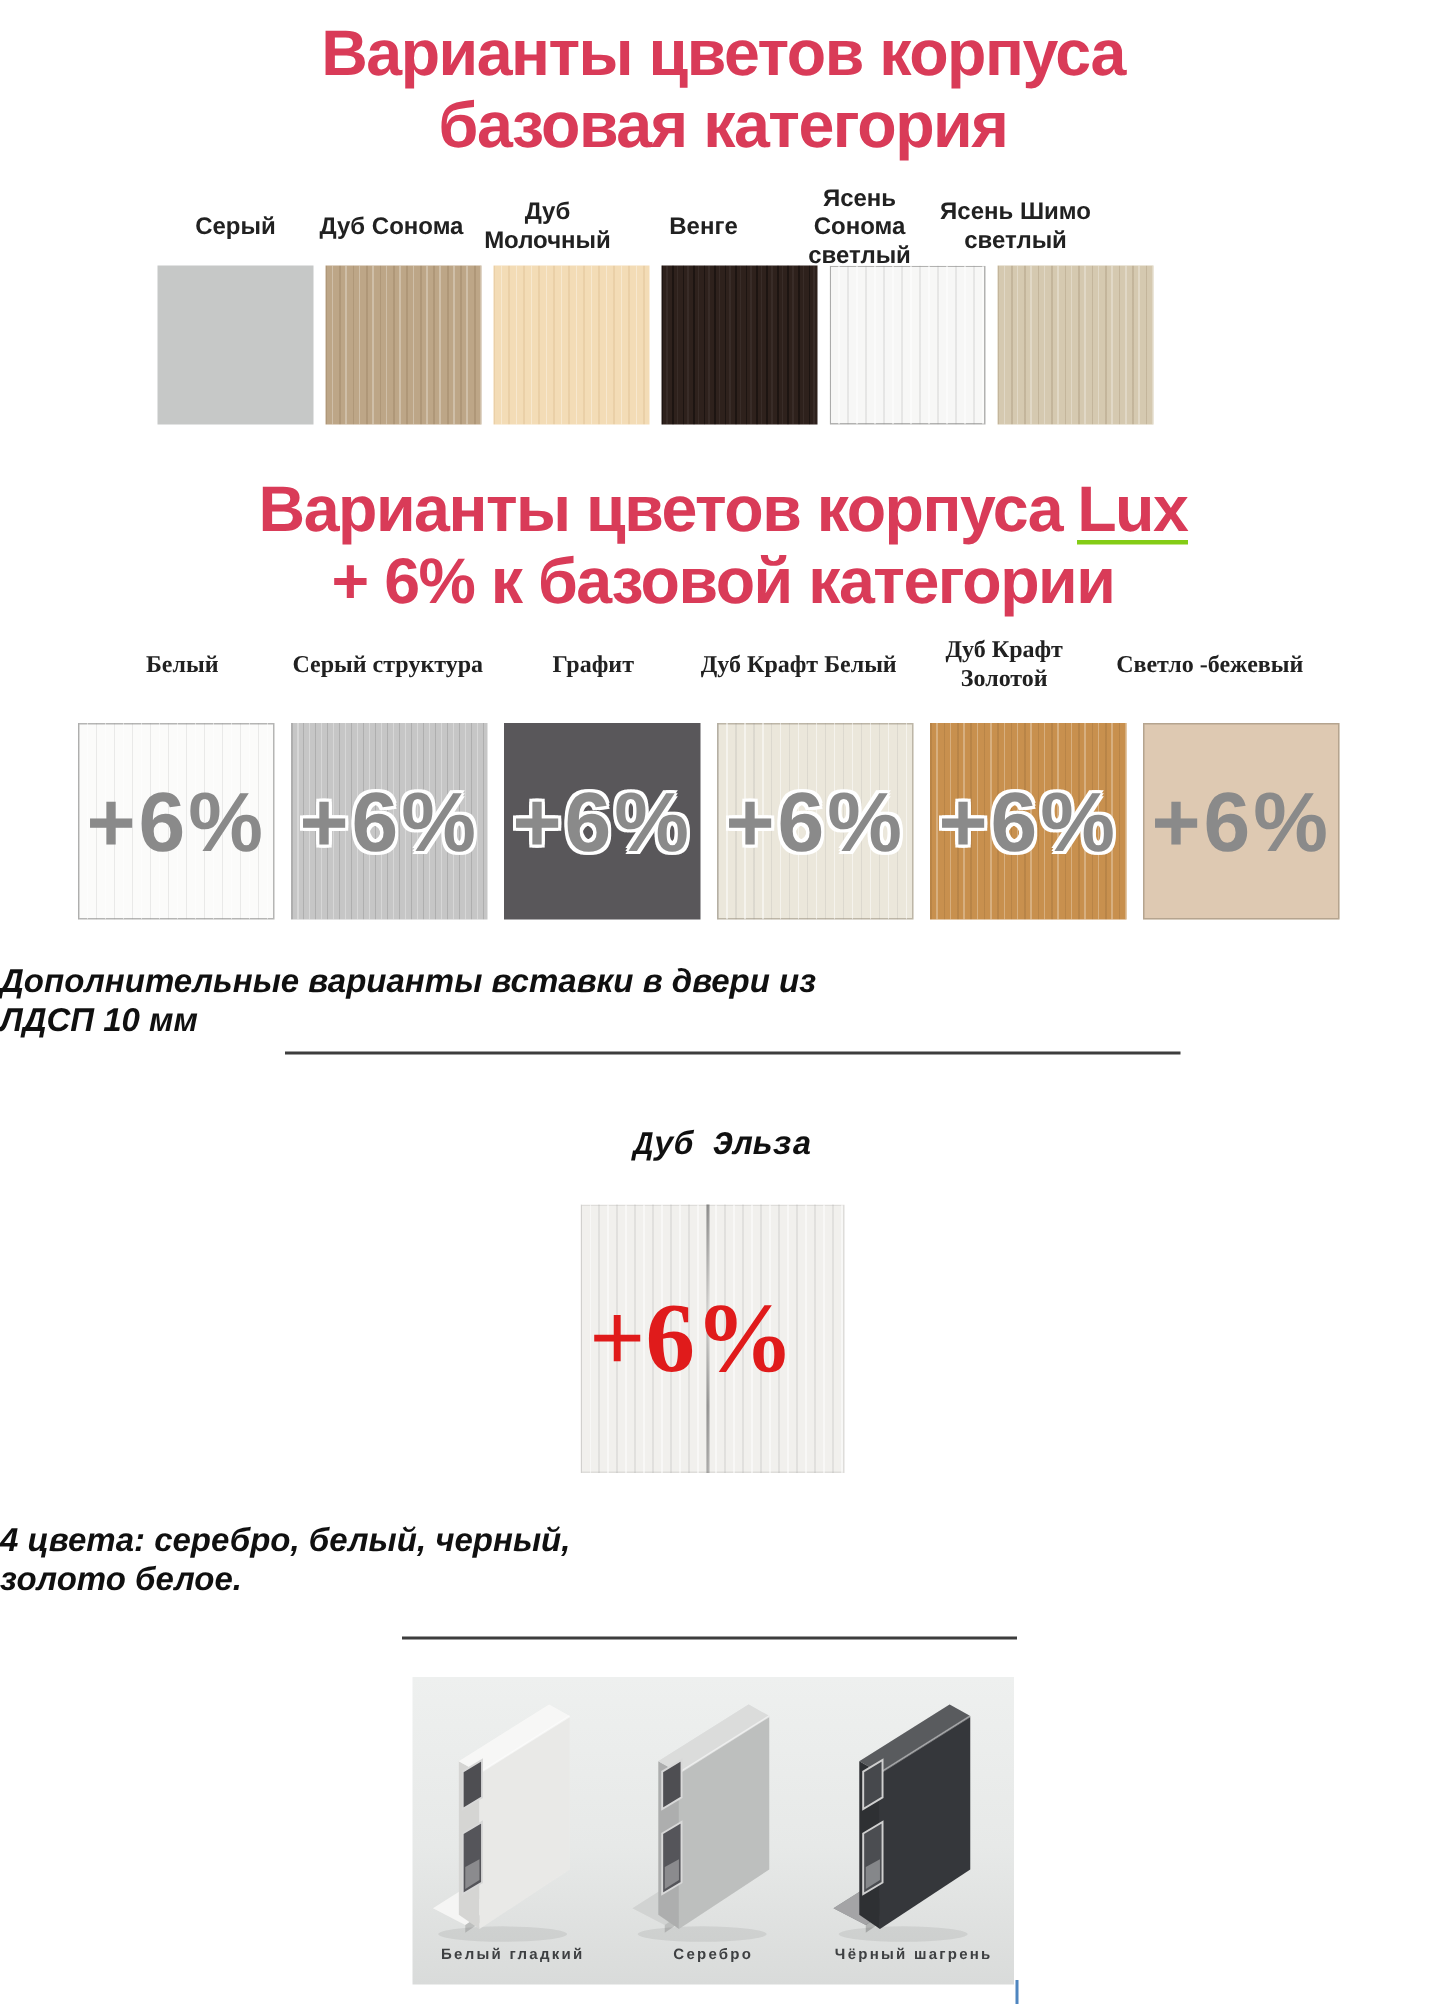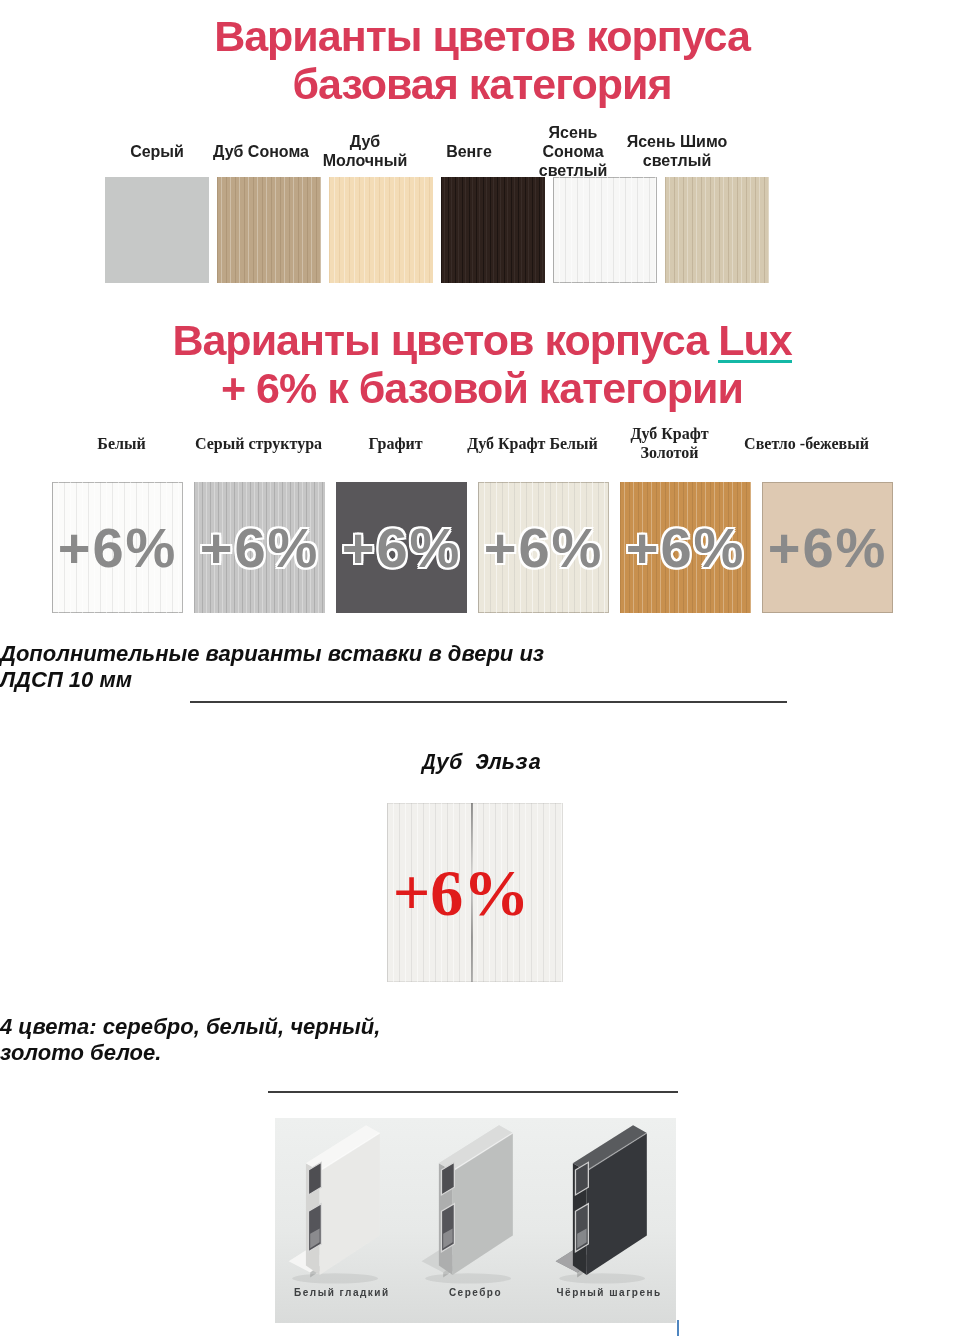--- a/index.html
+++ b/index.html
@@ -8,21 +8,21 @@
     font-family:"Liberation Sans",sans-serif;overflow:hidden;
   }
   
   .big-title{
     position:absolute;left:0;width:964px;text-align:center;
     font-weight:700;font-size:43px;line-height:48px;letter-spacing:-1px;
     color:#d93b58;
   }
   .title-base{top:12px;}
   .title-lux{top:308px;}
-  .lux-word{display:inline-block;margin-left:10px;border-bottom:3px solid #14b8a6;line-height:40px;margin-top:12px;}
+  .lux-word{display:inline-block;margin-left:10px;border-bottom:3px solid #84cc16;line-height:40px;margin-top:12px;}
   
   .label-row{position:absolute;display:grid;}
   .label-row-1{top:120px;left:105px;grid-template-columns:repeat(6,104px);column-gap:0;}
   .label-row-2{top:412px;left:56px;grid-template-columns:repeat(6,131px);column-gap:6px;font-family:Liberation Serif, serif;}
   .swatch-label{
     display:flex;align-items:center;justify-content:center;text-align:center;
     height:62px;font-size:16px;line-height:19px;font-weight:700;color:#212121;
   }
   
   .swatch-row{position:absolute;display:grid;}
@@ -87,21 +87,21 @@
   
   .photo-panel{
     position:absolute;top:1118px;left:275px;width:401px;height:205px;
     background:linear-gradient(180deg,#eef0ef 0%,#e7e9e8 55%,#d9dbda 100%);
     display:flex;justify-content:space-around;align-items:flex-end;
   }
   .profile-fig{display:flex;flex-direction:column;align-items:center;width:130px;}
   .profile-fig svg{display:block;}
   .photo-caption{
     font-size:10px;font-weight:700;letter-spacing:1.5px;color:#3e4042;
-    margin-top:0;padding-bottom:25px;white-space:nowrap;
+    margin-top:0;padding-bottom:14px;white-space:nowrap;
   }
   .blue-artifact{position:absolute;left:677px;top:1320px;width:2px;height:16px;background:#4f86c0;}
 </style>
 </head>
 <body>
 
 <div class="page">
 
   <div class="big-title title-base">
     <div>Варианты цветов корпуса</div>

